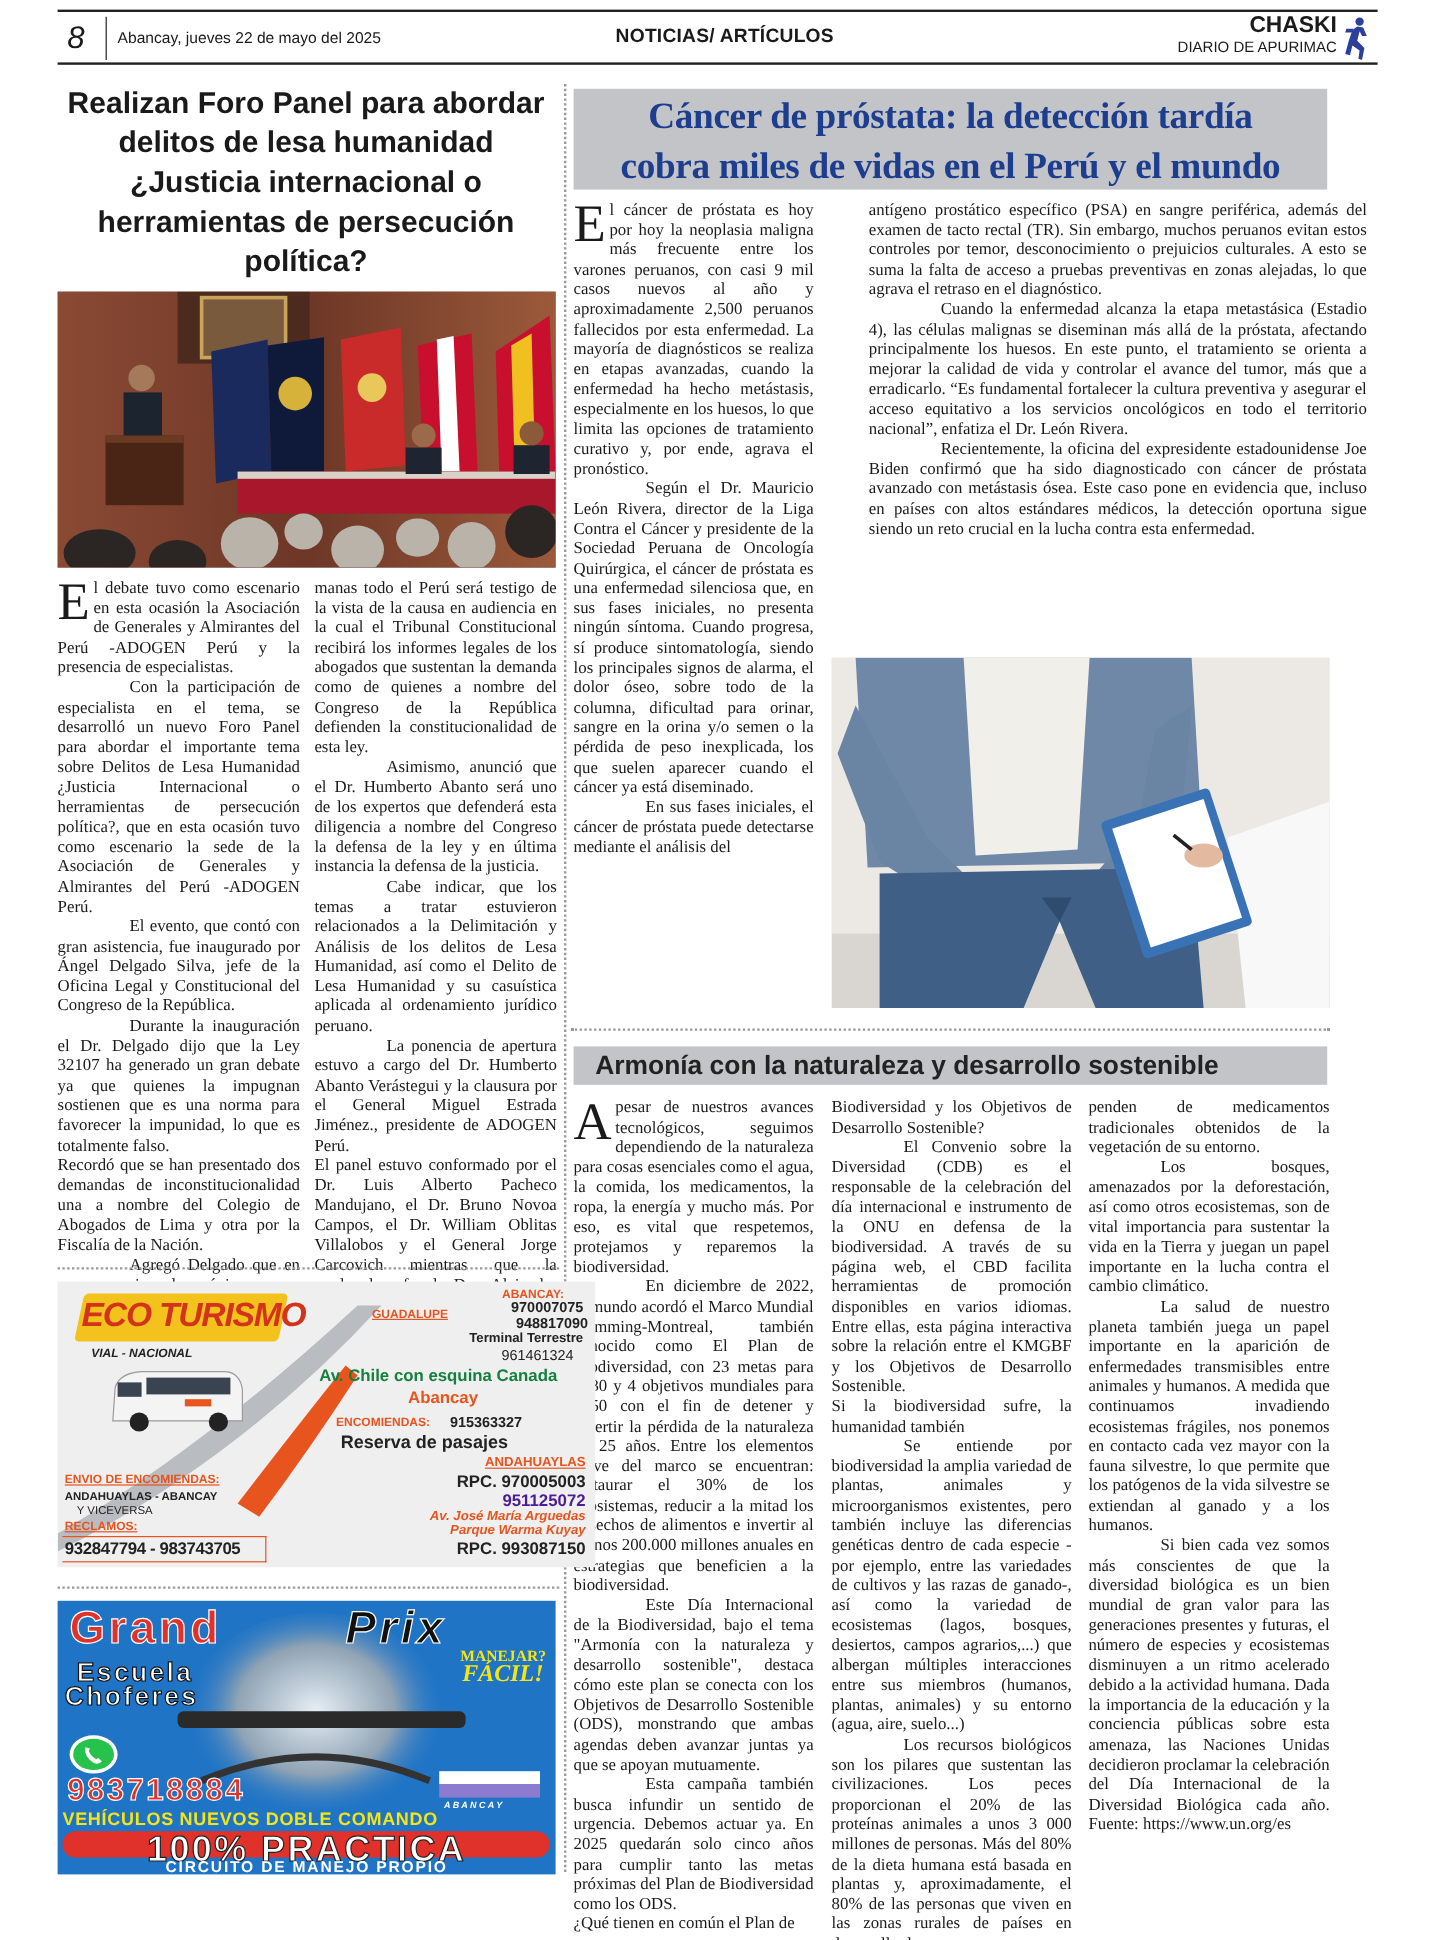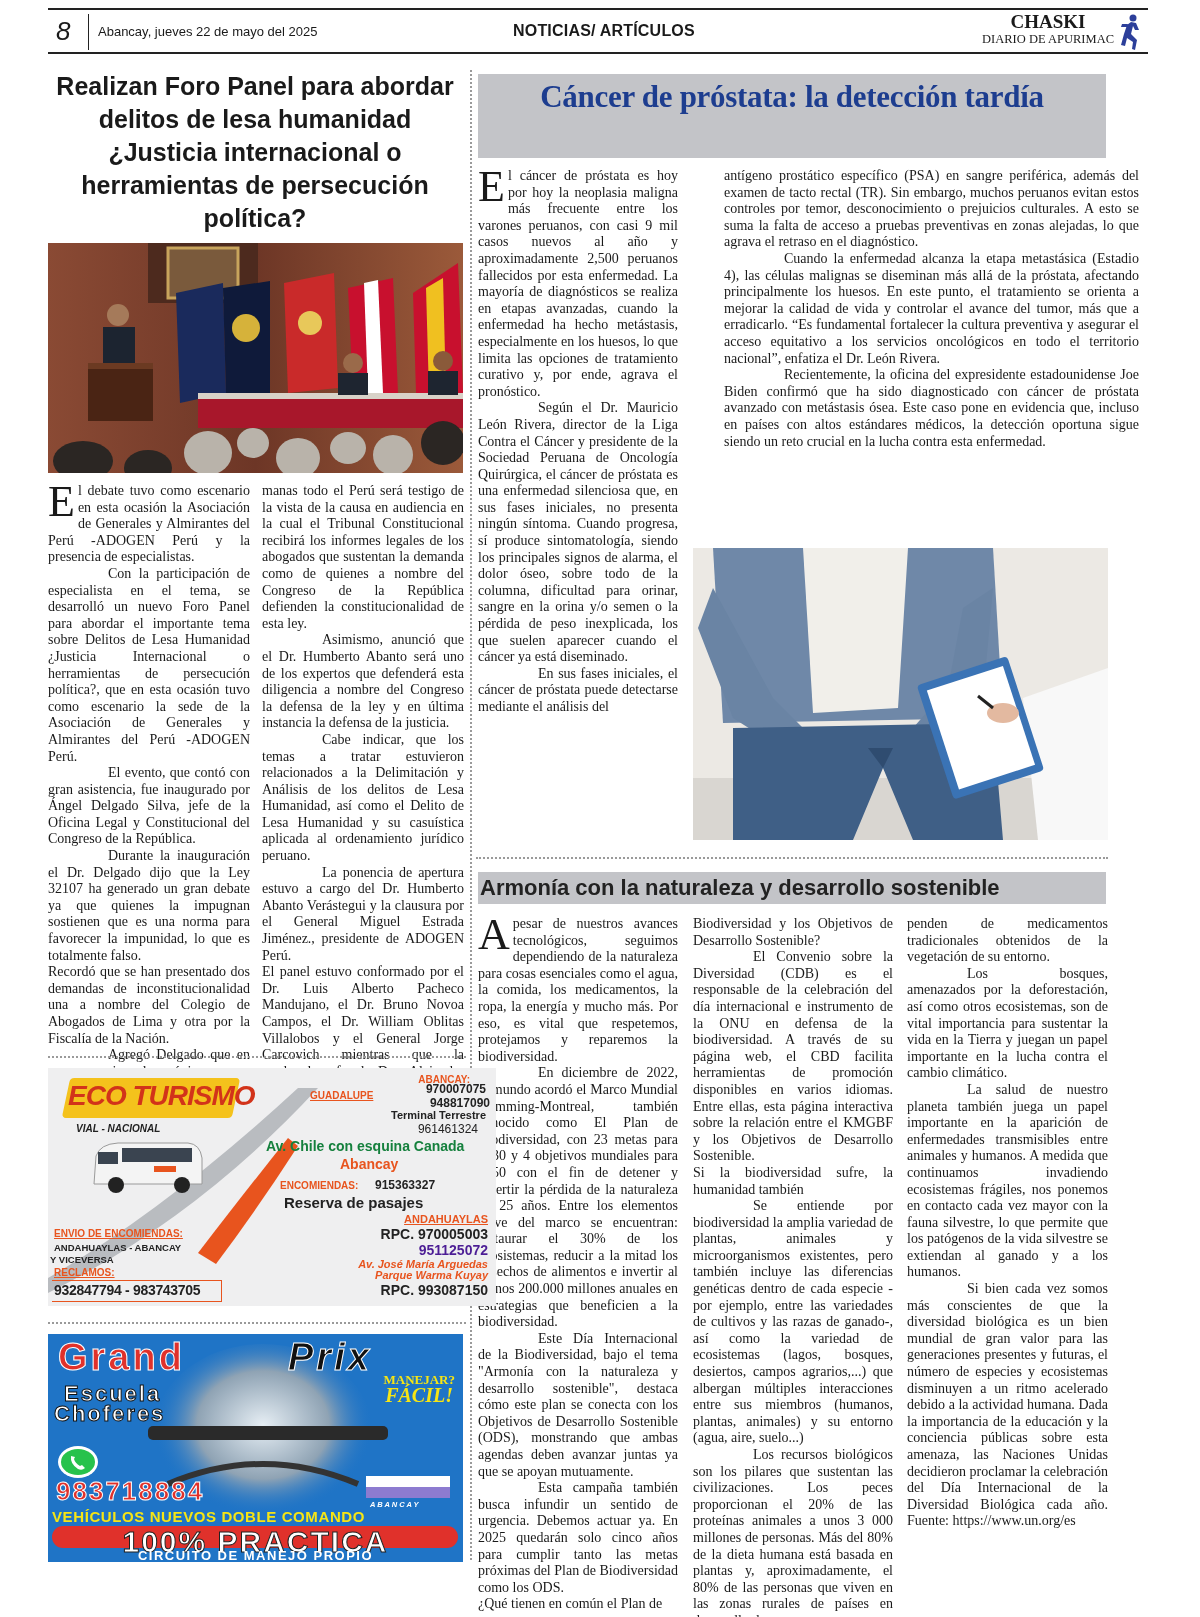--- a/index.html
+++ b/index.html
@@ -5,21 +5,21 @@
   * { box-sizing: border-box; margin: 0; padding: 0; }
   html, body { width: 1200px; height: 1617px; background: #ffffff; overflow: hidden; }
   body { position: relative; font-family: "Liberation Serif", "DejaVu Serif", serif; color: #1a1a1a; }
 
   
   .masthead { position: absolute; left: 48px; top: 8px; width: 1100px; height: 46px; border-top: 2px solid #222; border-bottom: 2px solid #222; }
   .page-num { position: absolute; left: 8px; top: 6px; font-family: "Liberation Sans", sans-serif; font-style: italic; font-size: 26px; }
   .mh-sep { position: absolute; left: 40px; top: 4px; width: 1px; height: 36px; background: #222; }
   .mh-date { position: absolute; left: 50px; top: 14px; font-family: "Liberation Sans", sans-serif; font-size: 13px; }
   .mh-section { position: absolute; left: 465px; top: 12px; font-family: "Liberation Sans", sans-serif; font-weight: bold; font-size: 16px; letter-spacing: .2px; }
-  .mh-brand { position: absolute; right: 34px; top: 2px; text-align: center; font-family: Liberation Serif, serif; }
+  .mh-brand { position: absolute; right: 34px; top: 2px; text-align: right; font-family: Liberation Sans, sans-serif; }
   .mh-brand .b1 { font-weight: bold; font-size: 19px; line-height: 20px; }
   .mh-brand .b2 { font-size: 12.5px; line-height: 14px; }
   .mh-logo { position: absolute; right: 4px; top: 2px; width: 26px; height: 40px; }
 
   
   .col { position: absolute; font-size: 14px; line-height: 16.6px; text-align: justify; hyphens: manual; }
   .col p { text-indent: 0; }
   .col p.ind { text-indent: 60px; }
   .dropcap { float: left; font-size: 44px; line-height: 34px; margin: 2px 3px 0 0; font-family: "Liberation Serif", serif; }
   .dots-v { position: absolute; width: 0; border-left: 2px dotted #9a9a9a; }
@@ -27,21 +27,21 @@
 
   
   .a1-headline { position: absolute; left: 48px; top: 70px; width: 414px; text-align: center; font-family: "Liberation Sans", sans-serif; font-weight: bold; font-size: 25px; line-height: 33px; }
   .a1-photo { position: absolute; left: 48px; top: 243px; width: 415px; height: 230px; overflow: hidden; background: #5a2f24; }
 
   
   .a2-headline { position: absolute; left: 478px; top: 74px; width: 628px; height: 84px; background: #c3c4c8; text-align: center; font-family: "Liberation Serif", serif; font-weight: bold; font-size: 31px; line-height: 41px; color: #1d3d8f; letter-spacing: -.3px; padding-top: 2px; }
   .a2-photo { position: absolute; left: 693px; top: 548px; width: 415px; height: 292px; overflow: hidden; background: #e9e6e1; }
 
   
-  .a3-headline { position: absolute; left: 478px; top: 872px; width: 628px; height: 32px; background: #c3c4c8; font-family: "Liberation Sans", sans-serif; font-weight: bold; font-size: 22px; line-height: 32px; padding-left: 2px; color: #222; }
+  .a3-headline { position: absolute; left: 478px; top: 872px; width: 628px; height: 32px; background: #c3c4c8; font-family: "Liberation Sans", sans-serif; font-weight: bold; font-size: 22px; line-height: 32px; padding-left: 18px; color: #222; }
 
   
   .ad-eco { position: absolute; left: 48px; top: 1068px; width: 448px; height: 238px; background: #efeff0; overflow: hidden; font-family: "Liberation Sans", sans-serif; }
   .ad-gp { position: absolute; left: 48px; top: 1334px; width: 415px; height: 228px; background: #1f74c6; overflow: hidden; font-family: "Liberation Sans", sans-serif; }
 </style>
 </head>
 <body>
 
 <header class="masthead">
   <span class="page-num">8</span>
@@ -135,20 +135,21 @@
 
 <div class="dots-v" style="left:470px; top:70px; height:1490px;"></div>
 <div class="dots-h" style="left:48px; top:1056px; width:418px;"></div>
 <div class="dots-h" style="left:48px; top:1322px; width:418px;"></div>
 <div class="dots-h" style="left:476px; top:857px; width:632px;"></div>
 <div class="dots-v" style="left:686px; top:168px; height:676px; border-left-color:transparent;"></div>
 
 <article>
   <h1 class="a2-headline">
     <span>Cáncer de próstata: la detección tardía</span><br>
+    <span>cobra miles de vidas en el Perú y el mundo</span>
   </h1>
 
   <div class="col" style="left:478px; top:168px; width:200px;">
     <p><span class="dropcap">E</span><span>l cáncer de próstata es hoy por hoy la neoplasia maligna más frecuente entre los varones peruanos, con casi 9 mil casos nuevos al año y aproximadamente 2,500 peruanos fallecidos por esta enfermedad. La mayoría de diagnósticos se realiza en etapas avanzadas, cuando la enfermedad ha hecho metástasis, especialmente en los huesos, lo que limita las opciones de tratamiento curativo y, por ende, agrava el pronóstico.</span></p>
     <p class="ind">Según el Dr. Mauricio León Rivera, director de la Liga Contra el Cáncer y presidente de la Sociedad Peruana de Oncología Quirúrgica, el cáncer de próstata es una enfermedad silenciosa que, en sus fases iniciales, no presenta ningún síntoma. Cuando progresa, sí produce sintomatología, siendo los principales signos de alarma, el dolor óseo, sobre todo de la columna, dificultad para orinar, sangre en la orina y/o semen o la pérdida de peso inexplicada, los que suelen aparecer cuando el cáncer ya está diseminado.</p>
     <p class="ind">En sus fases iniciales, el cáncer de próstata puede detectarse mediante el análisis del</p>
   </div>
 
   <div class="col" style="left:724px; top:168px; width:415px;">
     <p>antígeno prostático específico (PSA) en sangre periférica, además del examen de tacto rectal (TR). Sin embargo, muchos peruanos evitan estos controles por temor, desconocimiento o prejuicios culturales. A esto se suma la falta de acceso a pruebas preventivas en zonas alejadas, lo que agrava el retraso en el diagnóstico.</p>
@@ -236,21 +237,21 @@
   <div style="position:absolute;left:232px;top:112px;font-weight:bold;font-size:10px;color:#e8541e;">ENCOMIENDAS:</div>
   <div style="position:absolute;left:327px;top:110px;font-weight:bold;font-size:12px;color:#222;">915363327</div>
   <div style="position:absolute;left:236px;top:126px;font-weight:bold;font-size:15px;color:#222;">Reserva de pasajes</div>
   <div style="position:absolute;right:8px;top:145px;font-weight:bold;font-size:11px;color:#e8541e;text-decoration:underline;">ANDAHUAYLAS</div>
   <div style="position:absolute;right:8px;top:158px;font-weight:bold;font-size:14px;color:#222;">RPC. 970005003</div>
   <div style="position:absolute;right:8px;top:174px;font-weight:bold;font-size:14px;color:#4c1d95;">951125072</div>
   <div style="position:absolute;right:8px;top:190px;font-weight:bold;font-style:italic;font-size:11px;color:#e8541e;">Av. José María Arguedas</div>
   <div style="position:absolute;right:8px;top:201px;font-weight:bold;font-style:italic;font-size:11px;color:#e8541e;">Parque Warma Kuyay</div>
   <div style="position:absolute;left:6px;top:160px;font-weight:bold;font-size:10px;color:#e8541e;text-decoration:underline;">ENVIO DE ENCOMIENDAS:</div>
   <div style="position:absolute;left:6px;top:174px;font-weight:bold;font-size:9.5px;color:#222;">ANDAHUAYLAS - ABANCAY</div>
-  <div style="position:absolute;left:2px;top:186px;font-weight:bold;font-size:9.5px;color:#222;">Y VICEVERSA</div>
+  <div style="position:absolute;left:16px;top:186px;font-weight:normal;font-size:9.5px;color:#222;">Y VICEVERSA</div>
   <div style="position:absolute;left:6px;top:199px;font-weight:bold;font-size:10px;color:#e8541e;text-decoration:underline;">RECLAMOS:</div>
   <div style="position:absolute;left:4px;top:212px;width:170px;height:22px;border:1px solid #e8541e;border-left:none;"></div>
   <div style="position:absolute;left:6px;top:214px;font-weight:bold;font-size:14px;color:#222;letter-spacing:-.3px;">932847794 - 983743705</div>
   <div style="position:absolute;right:8px;top:214px;font-weight:bold;font-size:14px;color:#222;">RPC. 993087150</div>
 </aside>
 
 <aside class="ad-gp">
   <svg width="415" height="228" viewBox="0 0 415 228" style="position:absolute;left:0;top:0;">
     <defs>
       <radialGradient id="face" cx=".5" cy=".45" r=".5">

